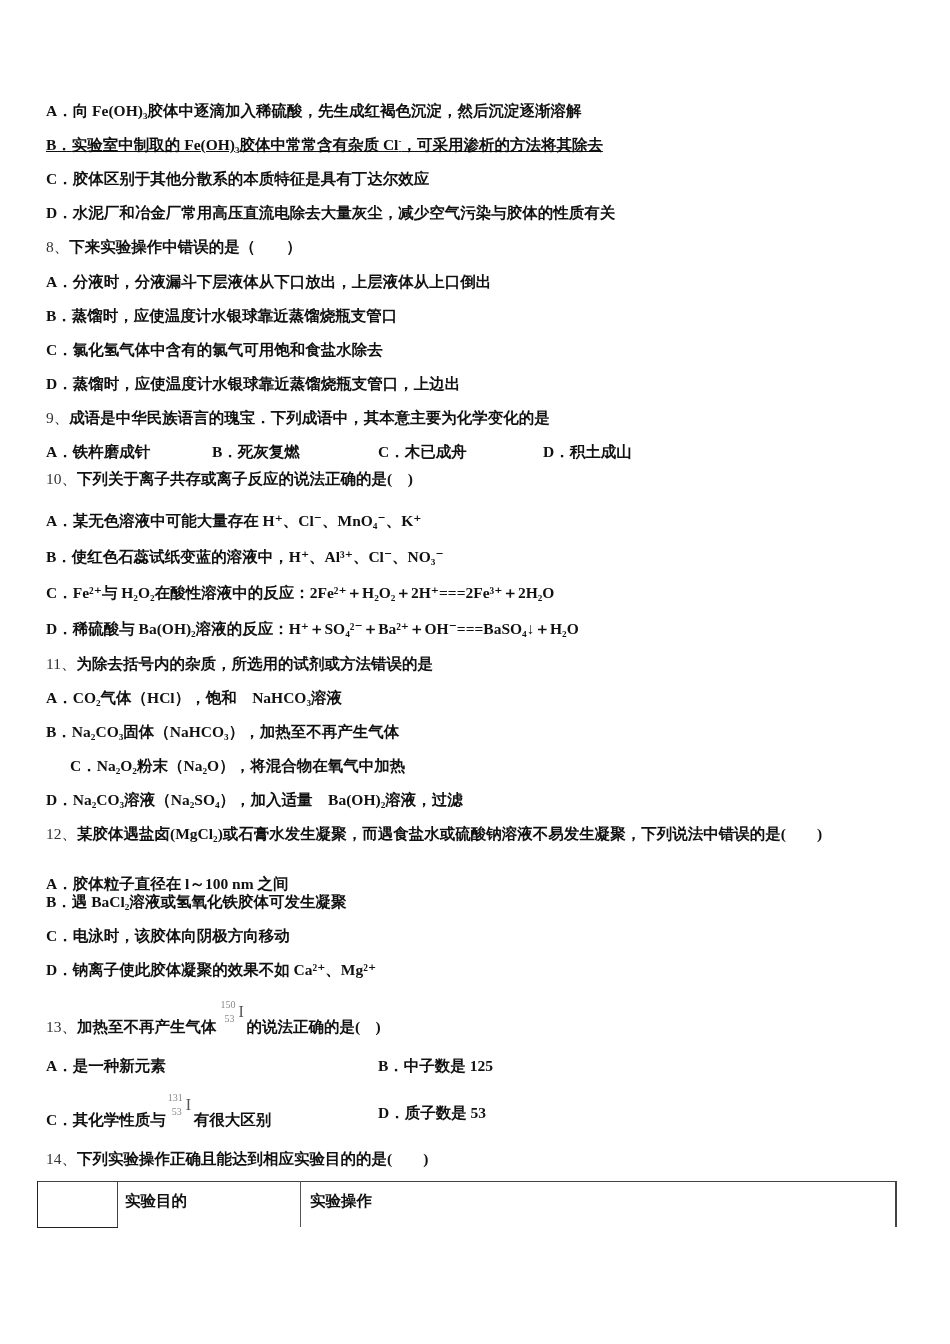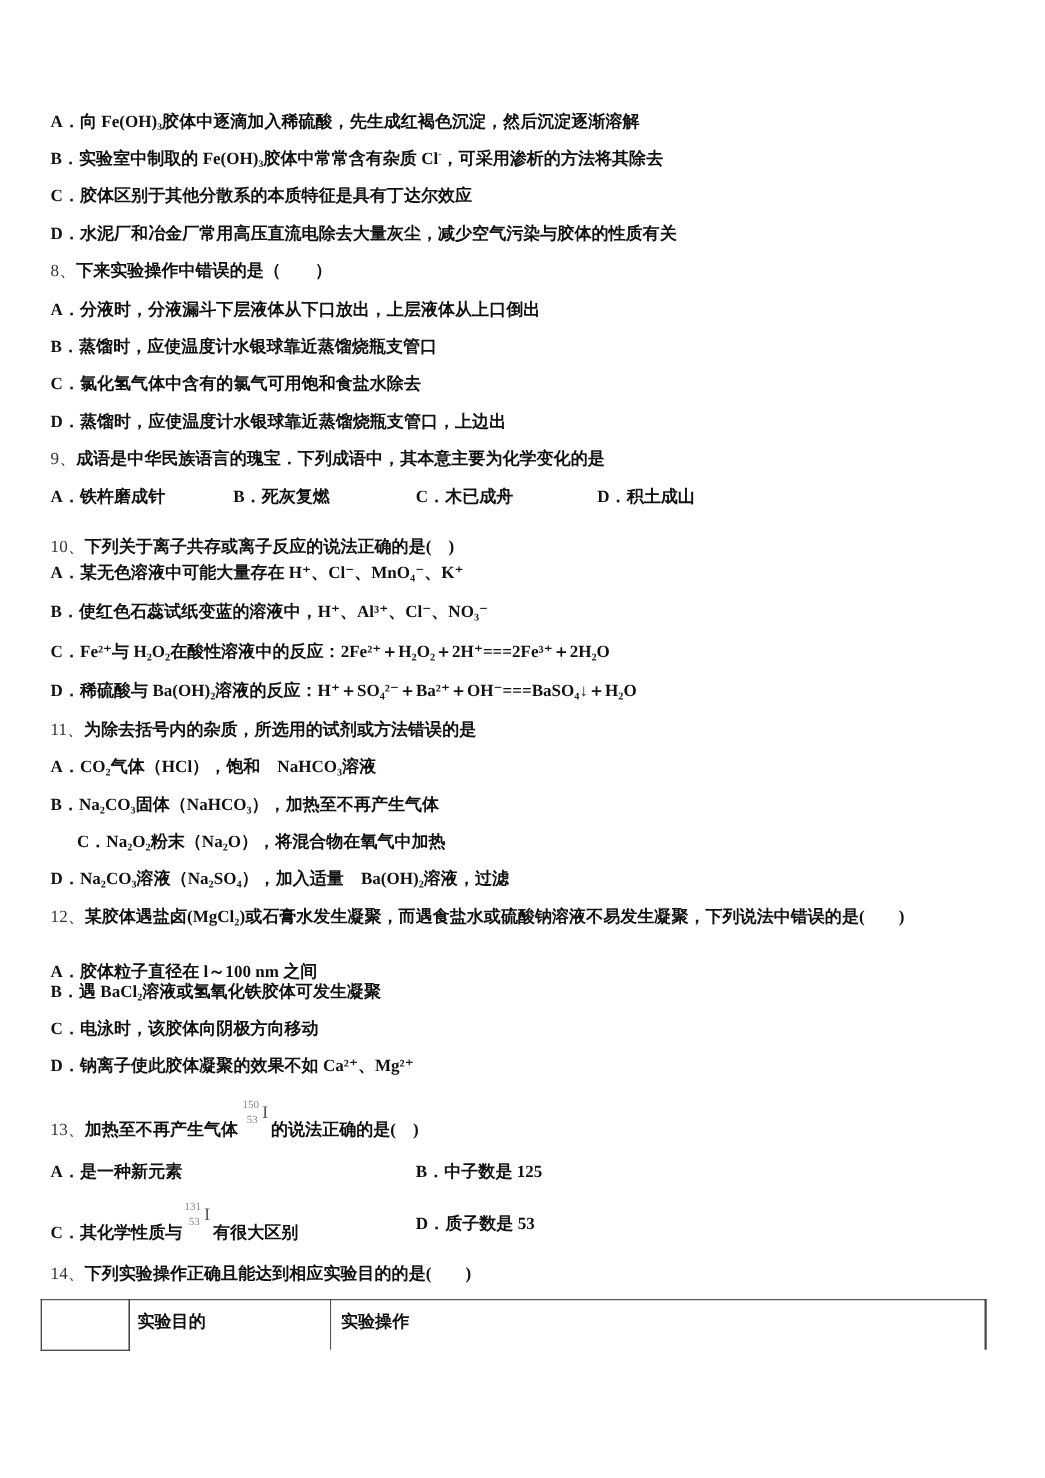--- a/index.html
+++ b/index.html
@@ -35,21 +35,21 @@
     .tbl .v3 { position: absolute; left: 858px; top: 0; height: 46px; border-left: 2px solid #444; }
     .tbl .h1 { position: absolute; left: 88px; top: 10px; font-size: 15.5px; font-weight: bold; font-family: "DejaVu Sans", sans-serif; }
     .tbl .h2 { position: absolute; left: 273px; top: 10px; font-size: 15.5px; font-weight: bold; font-family: "DejaVu Sans", sans-serif; }
   </style>
 </head>
 <body>
 
 <div class="line" style="top:101px;">
   <span>A．</span><span>向 Fe(OH)</span><sub>3</sub><span>胶体中逐滴加入稀硫酸，先生成红褐色沉淀，然后沉淀逐渐溶解</span>
 </div>
-<div class="line" style="top:135px;">
+<div class="line" style="top:135px;text-decoration:underline;">
   <span>B．</span><span>实验室中制取的 Fe(OH)</span><sub>3</sub><span>胶体中常常含有杂质 Cl</span><sup>-</sup><span>，可采用渗析的方法将其除去</span>
 </div>
 <div class="line" style="top:169px;">
   <span>C．</span><span>胶体区别于其他分散系的本质特征是具有丁达尔效应</span>
 </div>
 <div class="line" style="top:203px;">
   <span>D．</span><span>水泥厂和冶金厂常用高压直流电除去大量灰尘，减少空气污染与胶体的性质有关</span>
 </div>
 
 <div class="line" style="top:237px;">
@@ -71,21 +71,21 @@
 <div class="line" style="top:408px;">
   <span class="qnum">9、</span><span class="qtext">成语是中华民族语言的瑰宝．下列成语中，其本意主要为化学变化的是</span>
 </div>
 <div class="line" style="top:442px; left:0; width:950px;">
   <span class="opt" style="left:46px;"><span>A．</span><span>铁杵磨成针</span></span>
   <span class="opt" style="left:212px;"><span>B．</span><span>死灰复燃</span></span>
   <span class="opt" style="left:378px;"><span>C．</span><span>木已成舟</span></span>
   <span class="opt" style="left:543px;"><span>D．</span><span>积土成山</span></span>
 </div>
 
-<div class="line" style="top:488px;">
+<div class="line" style="top:469px;">
   <span class="qnum">10、</span><span class="qtext">下列关于离子共存或离子反应的说法正确的是(　)</span>
 </div>
 <div class="line" style="top:511px;">
   <span>A．</span><span>某无色溶液中可能大量存在 H⁺、Cl⁻、MnO₄⁻、K⁺</span>
 </div>
 <div class="line" style="top:547px;">
   <span>B．</span><span>使红色石蕊试纸变蓝的溶液中，H⁺、Al³⁺、Cl⁻、NO₃⁻</span>
 </div>
 <div class="line" style="top:583px;">
   <span>C．</span><span>Fe²⁺与 H₂O₂在酸性溶液中的反应：2Fe²⁺＋H₂O₂＋2H⁺===2Fe³⁺＋2H₂O</span>

